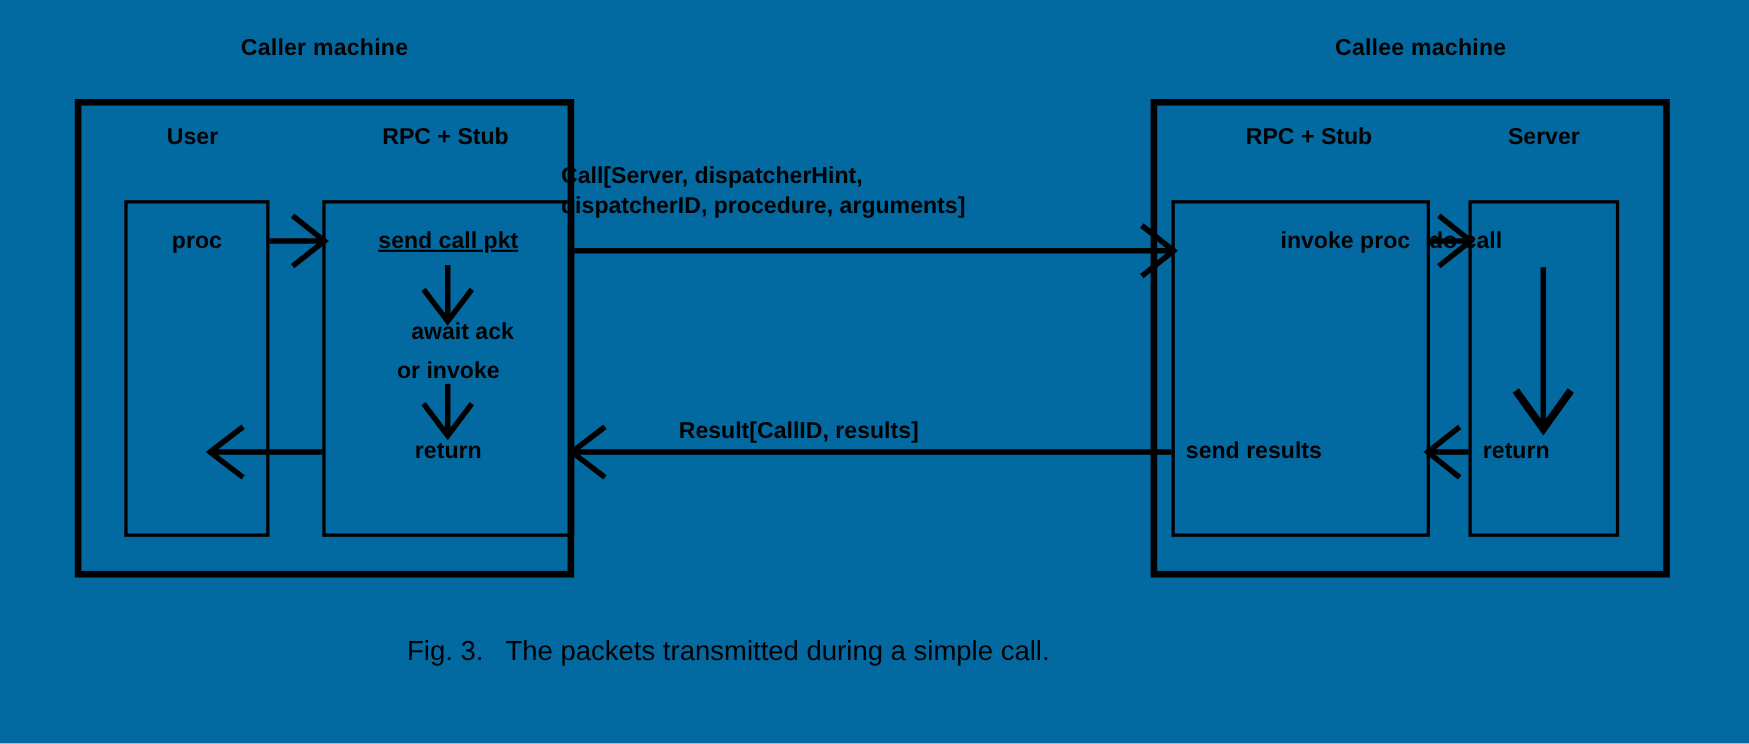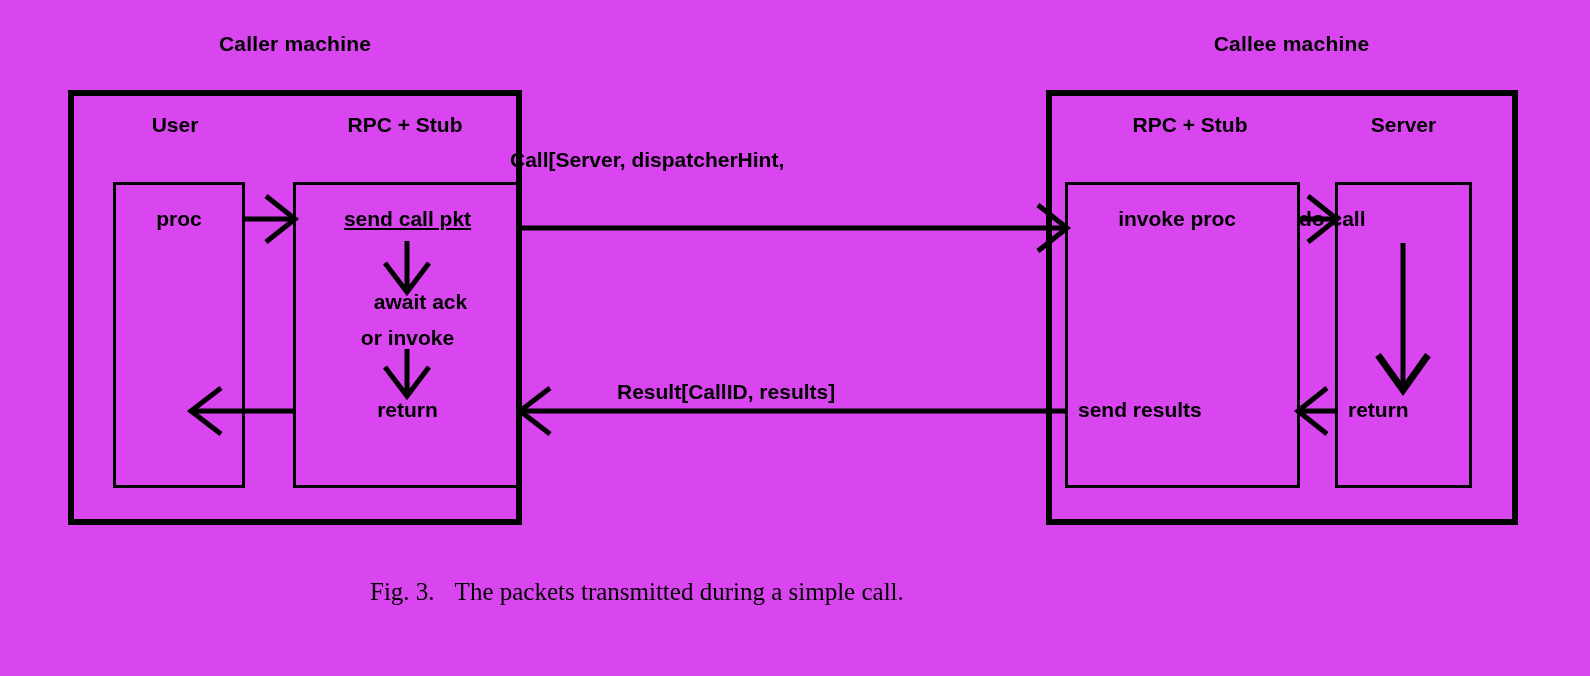--- a/index.html
+++ b/index.html
@@ -9,21 +9,21 @@
     background: #ffffff;
   }
   body {
     font-family: "Liberation Sans", sans-serif;
     color: #000000;
   }
   #figure {
     position: relative;
     width: 1590px;
     height: 676px;
-    background: #d946ef;
+    background: #0369a1;
     overflow: hidden;
   }
   
   .abs { position: absolute; }
 
   
   .machine-title {
     font-size: 21px;
     font-weight: bold;
     letter-spacing: 0.2px;
@@ -62,21 +62,21 @@
   
   .packet-label {
     font-size: 21px;
     font-weight: bold;
     line-height: 1.32;
     white-space: nowrap;
   }
 
   
   .caption {
-    font-family: Liberation Serif, serif;
+    font-family: Liberation Sans, sans-serif;
     font-size: 25px;
     color: #000000;
     white-space: nowrap;
   }
   .caption .cap-num { margin-right: 20px; }
 
   
   #wires {
     position: absolute;
     left: 0; top: 0;
@@ -118,32 +118,33 @@
   <div class="abs step-label" style="left:293px; top:398px; width:229px;">return</div>
 
   <div class="abs outer-box" style="left:1046px; top:90px; width:472px; height:435px;"></div>
 
   <div class="abs col-label" style="left:1075px; top:113px; width:230px;">RPC + Stub</div>
 
   <div class="abs col-label" style="left:1335px; top:113px; width:137px;">Server</div>
 
   <div class="abs inner-box" style="left:1065px; top:182px; width:235px; height:306px;"></div>
 
-  <div class="abs step-label" style="left:1014px; top:207px; width:222px; text-align:right;">invoke proc</div>
+  <div class="abs step-label" style="left:1112px; top:207px; width:222px; text-align:center;">invoke proc</div>
 
   <div class="abs step-label" style="left:1078px; top:398px; width:222px; text-align:left;">send results</div>
 
   <div class="abs inner-box" style="left:1335px; top:182px; width:137px; height:306px;"></div>
 
   <div class="abs step-label" style="left:1299px; top:207px; width:124px; text-align:left;">do call</div>
 
   <div class="abs step-label" style="left:1348px; top:398px; width:124px; text-align:left;">return</div>
 
   <div class="abs packet-label" style="left:510px; top:146px;">
     <div>Call[Server, dispatcherHint,</div>
+    <div>dispatcherID, procedure, arguments]</div>
   </div>
 
   <div class="abs packet-label" style="left:617px; top:378px;">Result[CallID, results]</div>
 
   <svg id="wires" viewBox="0 0 1590 676">
 
     <g>
       <line x1="245" y1="219" x2="293" y2="219" stroke-width="5"></line>
       <polyline points="266,196 295,219 266,242" stroke-width="5"></polyline>
     </g>

